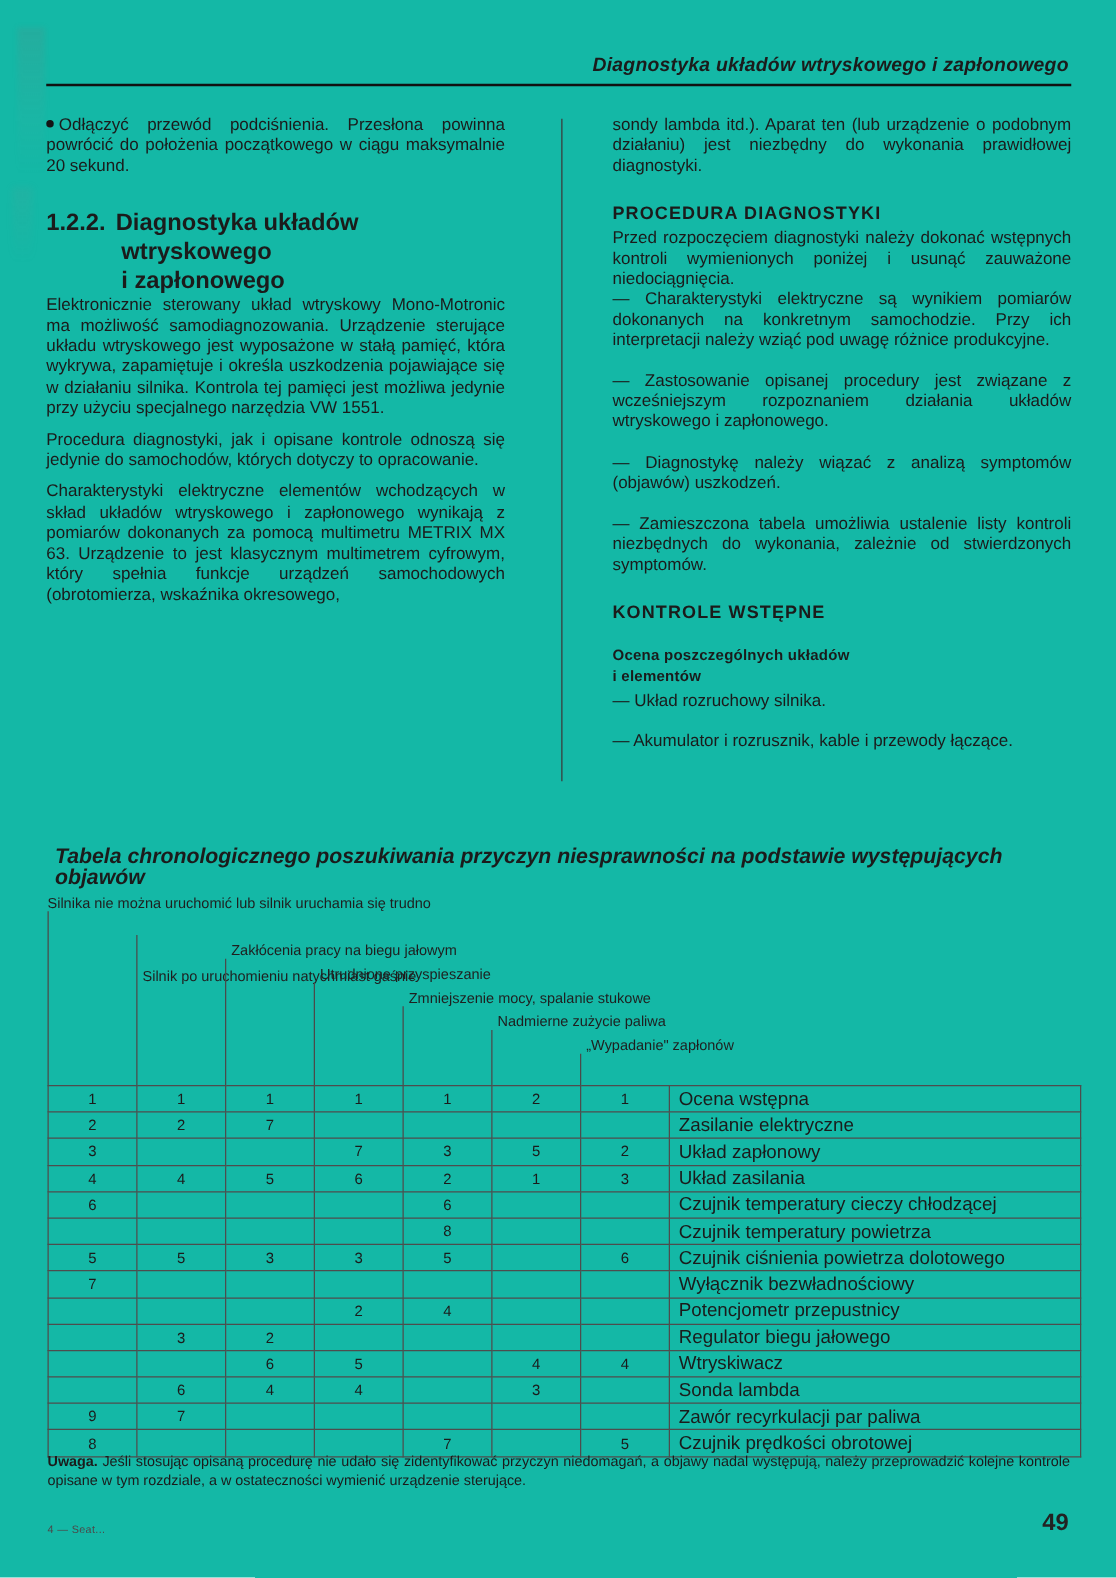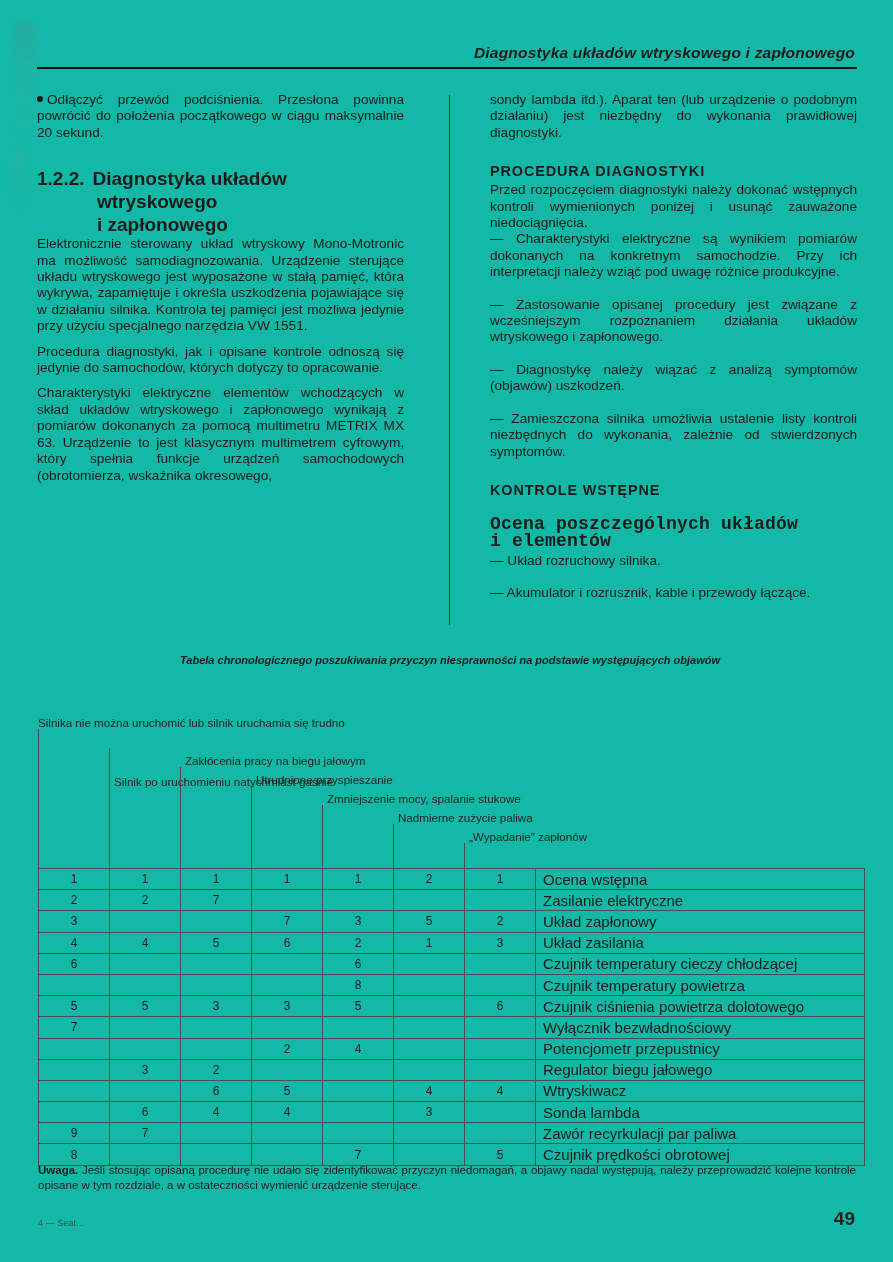--- a/index.html
+++ b/index.html
@@ -115,45 +115,43 @@
   .after-heading { margin-top: 24px; }
 
   h3.sub-caps {
     margin: 22px 0 3px 0;
     font-size: 14.4px;
     font-weight: bold;
     letter-spacing: 0.9px;
   }
   h4.sub-bold {
     margin: 18px 0 3px 0;
-    font-size: 18px;
+    font-size: 12px;
     font-weight: bold;
     line-height: 17px;
     letter-spacing: 0.2px;
-    font-family: Liberation Mono, monospace;
   }
   p.dash {
     margin: 0;
     font-size: 13.6px;
     line-height: 16.4px;
     text-align: justify;
   }
   p.dash.gap { margin-top: 16px; }
 
   
   .table-caption {
     position: absolute;
     left: 44px;
-    top: 652px;
+    top: 676px;
     width: 812px;
-    font-size: 11px;
+    font-size: 17px;
     font-weight: bold;
     font-style: italic;
     line-height: 17px;
-    text-align: center;
   }
 
   
   .symptoms {
     position: absolute;
     left: 38px;
     top: 716px;
     width: 820px;
     height: 152px;
   }
@@ -263,21 +261,21 @@
 
     <div class="col col-right">
       <p class="body">sondy lambda itd.). Aparat ten (lub urządzenie o podobnym działaniu) jest niezbędny do wykonania prawidłowej diagnostyki.</p>
 
       <h3 class="sub-caps">PROCEDURA DIAGNOSTYKI</h3>
       <p class="body tight">Przed rozpoczęciem diagnostyki należy dokonać wstępnych kontroli wymienionych poniżej i usunąć zauważone niedociągnięcia.</p>
 
       <p class="dash">— Charakterystyki elektryczne są wynikiem pomiarów dokonanych na konkretnym samochodzie. Przy ich interpretacji należy wziąć pod uwagę różnice produkcyjne.</p>
       <p class="dash gap">— Zastosowanie opisanej procedury jest związane z wcześniejszym rozpoznaniem działania układów wtryskowego i zapłonowego.</p>
       <p class="dash gap">— Diagnostykę należy wiązać z analizą symptomów (objawów) uszkodzeń.</p>
-      <p class="dash gap">— Zamieszczona silnika umożliwia ustalenie listy kontroli niezbędnych do wykonania, zależnie od stwierdzonych symptomów.</p>
+      <p class="dash gap">— Zamieszczona tabela umożliwia ustalenie listy kontroli niezbędnych do wykonania, zależnie od stwierdzonych symptomów.</p>
 
       <h3 class="sub-caps">KONTROLE WSTĘPNE</h3>
 
       <h4 class="sub-bold">
         <span>Ocena poszczególnych układów</span><br>
         <span>i elementów</span>
       </h4>
 
       <p class="dash">— Układ rozruchowy silnika.</p>
       <p class="dash gap">— Akumulator i rozrusznik, kable i przewody łączące.</p>

